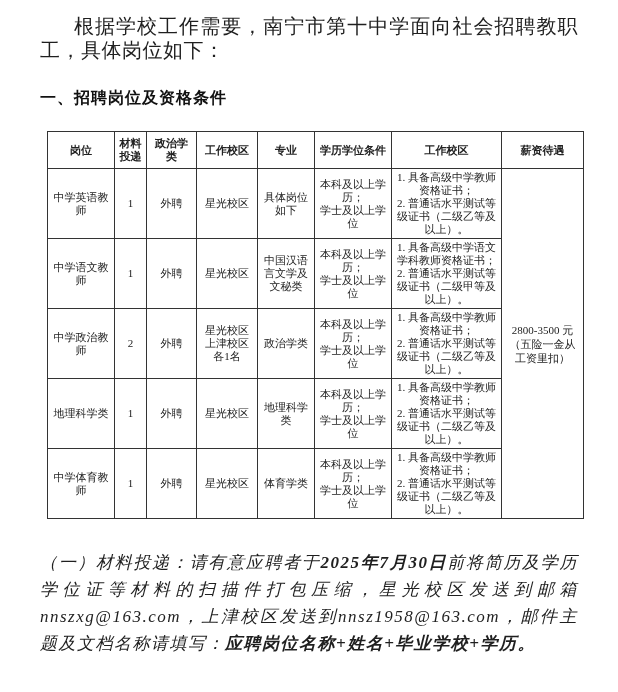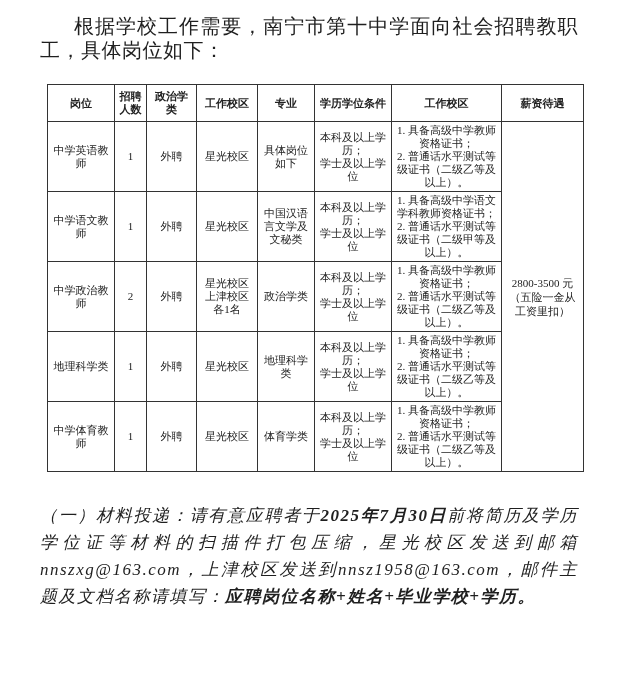--- a/index.html
+++ b/index.html
@@ -67,36 +67,37 @@
   .kai b { font-weight: bold; }
   .para1 { margin-top: 30px; }
 </style>
 </head>
 <body>
 
 <div class="page">
 
   <p class="intro">根据学校工作需要，南宁市第十中学面向社会招聘教职工，具体岗位如下：</p>
 
+  <h2 class="sec-title">一、招聘岗位及资格条件</h2>
 
   <table class="jobs">
     <colgroup>
       <col style="width:67px">
         <col style="width:32px">
         <col style="width:50px">
         <col style="width:61px">
       <col style="width:57px">
         <col style="width:77px">
         <col style="width:110px">
         <col style="width:82px">
     </colgroup>
     <thead>
       <tr id="jobs-head-row">
           <th>岗位</th>
-          <th>招聘人数</th>
+          <th>材料投递</th>
           <th>政治学类</th>
           <th>工作校区</th>
           <th>专业</th>
           <th>学历学位条件</th>
           <th>工作校区</th>
           <th>薪资待遇</th>
         </tr>
     </thead>
     <tbody id="jobs-body">
         <tr>

